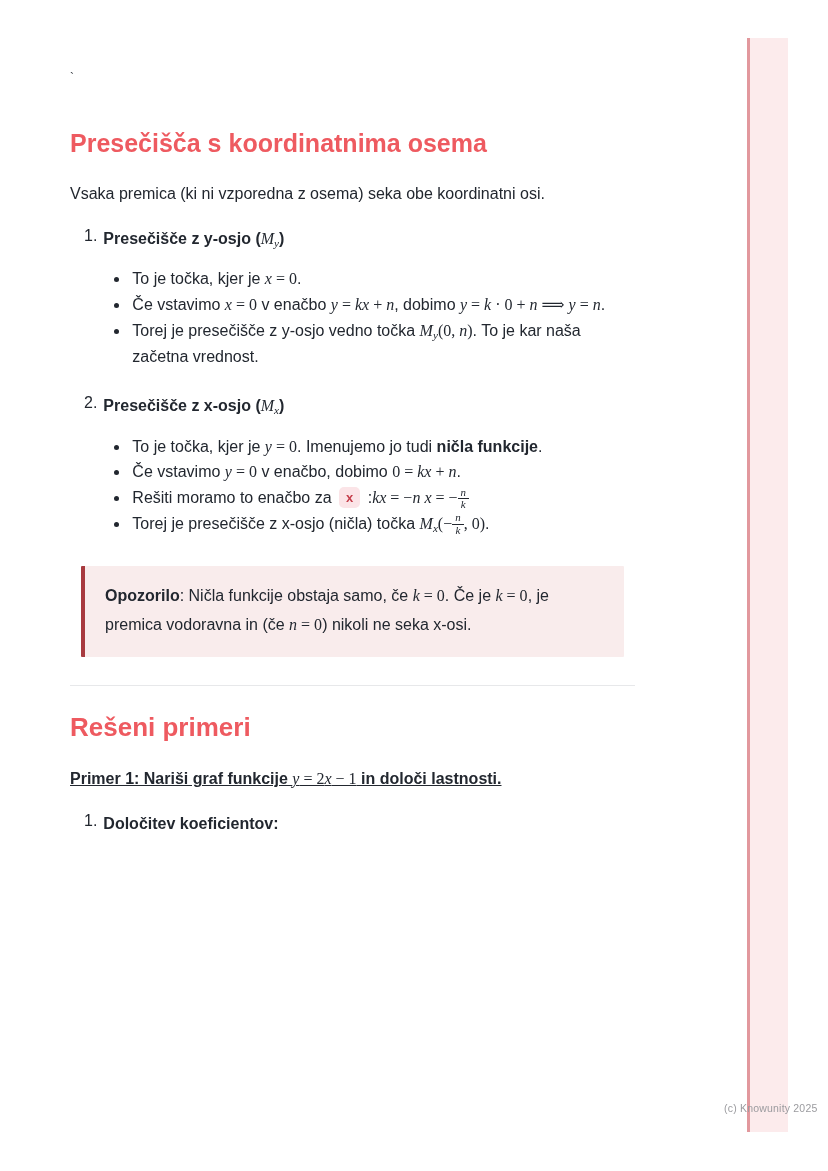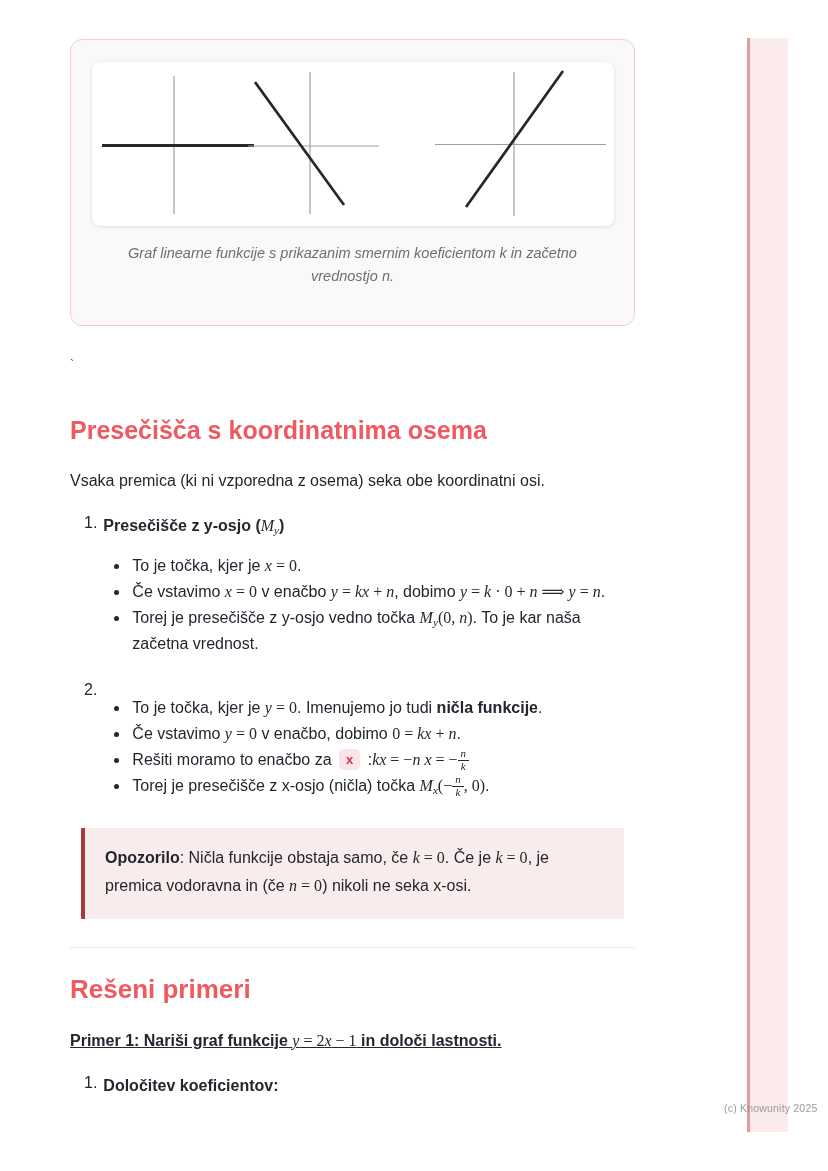--- a/index.html
+++ b/index.html
@@ -86,38 +86,20 @@
 </head>
 <body>
 
 <div class="page">
 
   <div class="side-bar"></div>
   <div class="copyright">(c) Knowunity 2025</div>
 
   <div class="content">
 
-    <div class="figure-card">
-      <div class="graph-panel">
-        <svg width="522" height="164" viewBox="0 0 522 164">
-
-          <line x1="82" y1="14" x2="82" y2="152" stroke="#9ba0a8" stroke-width="1.2"></line>
-          <line x1="10" y1="83.5" x2="162" y2="83.5" stroke="#26272b" stroke-width="3"></line>
-
-          <line x1="156" y1="84" x2="287" y2="84" stroke="#9ba0a8" stroke-width="1"></line>
-          <line x1="218" y1="10" x2="218" y2="152" stroke="#9ba0a8" stroke-width="1.2"></line>
-          <line x1="163" y1="20" x2="252" y2="143" stroke="#26272b" stroke-width="2.7"></line>
-
-          <line x1="343" y1="82.5" x2="514" y2="82.5" stroke="#9ba0a8" stroke-width="1"></line>
-          <line x1="422" y1="10" x2="422" y2="154" stroke="#9ba0a8" stroke-width="1.2"></line>
-          <line x1="374" y1="145" x2="471" y2="9" stroke="#26272b" stroke-width="2.7"></line>
-        </svg>
-      </div>
-      <div class="figure-caption">Graf linearne funkcije s prikazanim smernim koeficientom k in začetno vrednostjo n.</div>
-    </div>
 
     <p class="tick-line">`</p>
 
     <h3 class="section-title">Presečišča s koordinatnima osema</h3>
 
     <p class="intro">Vsaka premica (ki ni vzporedna z osema) seka obe koordinatni osi.</p>
 
     <div class="olist">
 
       <div class="oli">
@@ -128,20 +110,21 @@
             <li><span>To je točka, kjer je </span><span class="mv">x</span><span class="mn"> = 0</span><span>.</span></li>
             <li><span>Če vstavimo </span><span class="mv">x</span><span class="mn"> = 0</span><span> v enačbo </span><span class="mv">y</span><span class="mn"> = </span><span class="mv">kx</span><span class="mn"> + </span><span class="mv">n</span><span>, dobimo </span><span class="mv">y</span><span class="mn"> = </span><span class="mv">k</span><span class="mn"> · 0 + </span><span class="mv">n</span><span class="mn">  ⟹  </span><span class="mv">y</span><span class="mn"> = </span><span class="mv">n</span><span>.</span></li>
             <li><span>Torej je presečišče z y-osjo vedno točka </span><span class="mv">M</span><span class="msub">y</span><span class="mn">(0, </span><span class="mv">n</span><span class="mn">)</span><span>. To je kar naša začetna vrednost.</span></li>
           </ul>
         </div>
       </div>
 
       <div class="oli">
         <span class="onum">2.</span>
         <div class="oli-body">
+          <div class="oli-head"><span class="b">Presečišče z x-osjo (</span><span class="mv">M</span><span class="msub">x</span><span class="b">)</span></div>
           <ul class="blist">
             <li><span>To je točka, kjer je </span><span class="mv">y</span><span class="mn"> = 0</span><span>. Imenujemo jo tudi </span><span class="b">ničla funkcije</span><span>.</span></li>
             <li><span>Če vstavimo </span><span class="mv">y</span><span class="mn"> = 0</span><span> v enačbo, dobimo </span><span class="mn">0 = </span><span class="mv">kx</span><span class="mn"> + </span><span class="mv">n</span><span>.</span></li>
             <li><span>Rešiti moramo to enačbo za </span><span class="chip">x</span><span> :</span><span class="mv">kx</span><span class="mn"> = −</span><span class="mv">n</span><span class="mn"> </span><span class="mv">x</span><span class="mn"> = −</span><span class="frac"><span class="num">n</span><span class="den">k</span></span></li>
             <li><span>Torej je presečišče z x-osjo (ničla) točka </span><span class="mv">M</span><span class="msub">x</span><span class="mn">(−</span><span class="frac"><span class="num">n</span><span class="den">k</span></span><span class="mn">, 0)</span><span>.</span></li>
           </ul>
         </div>
       </div>
     </div>
 

